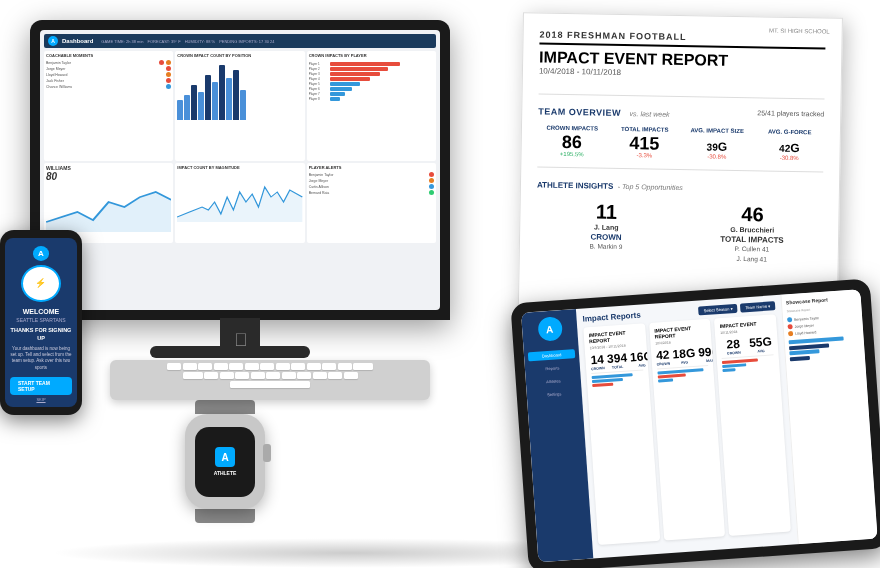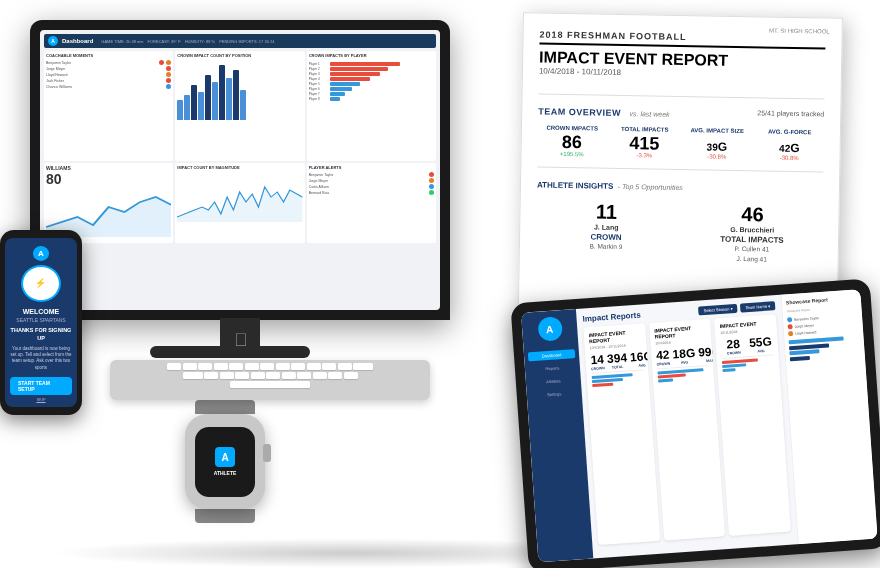--- a/index.html
+++ b/index.html
@@ -179,21 +179,21 @@
       gap: 2px;
       height: 80px;
       margin-top: 2px;
     }
     .sidebar-mini {
       background: #fff;
       border-radius: 2px;
       padding: 2px;
     }
     .sidebar-mini .name { font-size: 5px; font-weight: bold; color: #333; }
-    .sidebar-mini .val { font-size: 14px; font-weight: bold; color: #333; }
+    .sidebar-mini .val { font-size: 10px; font-weight: bold; color: #333; font-style: italic; }
 
     
     .phone {
       position: absolute;
       left: 0px;
       top: 230px;
       width: 100px;
       height: 200px;
     }
     .phone-bezel {

